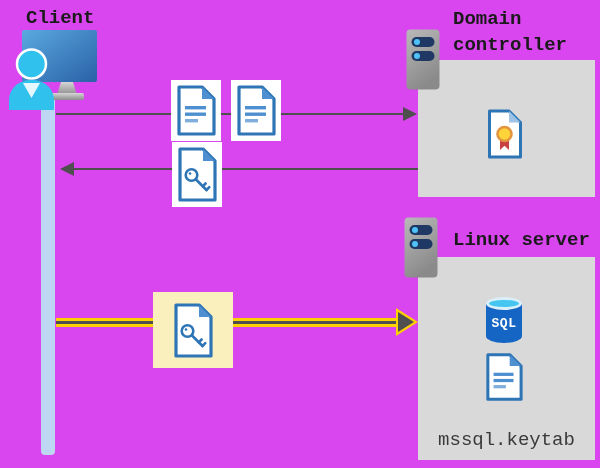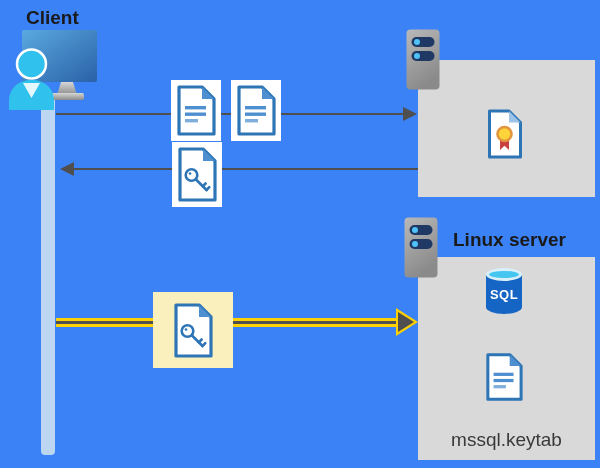--- a/index.html
+++ b/index.html
@@ -1,17 +1,17 @@
 <!DOCTYPE html>
 <html style="--doc-blue: #2E75B6; --doc-fold-blue: #4E8FD0; --doc-line-blue: #7FAEDD; --arrow-gray: #4F4F4F; --label-text: #1A1A1A; --secondary-text: #3A3A3A; --lifeline-blue: #BDD7F2; --container-gray: #D9D9D9; --highlight-yellow: #FAF0BE; --arrow-yellow: #FFD100; --person-cyan: #31C1ED; --monitor-blue-light: #5AA9E0; --monitor-blue-dark: #2A61A7; --sql-body-blue: #1565C4; --sql-top-cyan: #45C6F0; --sql-rim-light: #D9F0FA; --server-gray-light: #B9B9B9; --server-gray-dark: #8A8A8A; --server-pill-navy: #1F3864; --server-dot-blue: #4FC3F7; --cert-fold-blue: #9DC3E6; --cert-seal-yellow: #FFD43B; --cert-seal-ring: #E2953F; --cert-ribbon-red: #C94040;"><head>
 <meta charset="utf-8">
 <style>
   html,body{margin:0;padding:0;background:#fff;}
-  .diagram{position:relative;width:600px;height:468px;background:#3b82f6;overflow:hidden;
-           font-family:Liberation Sans, sans-serif;}
+  .diagram{position:relative;width:600px;height:468px;background:#d946ef;overflow:hidden;
+           font-family:Liberation Mono, monospace;}
   .abs{position:absolute;}
   .node-label{font-weight:700;font-size:19px;line-height:26px;color:var(--label-text,#1A1A1A);}
   .ticket-label{font-size:17px;color:var(--secondary-text,#3A3A3A);text-align:center;}
   .keytab-label{font-size:19px;color:var(--secondary-text,#3A3A3A);text-align:center;}
   .gray-box{background:var(--container-gray,#D9D9D9);}
   .lifeline{background:var(--lifeline-blue,#BDD7F2);border-radius:0 0 4px 4px;}
   .hline{height:2px;background:var(--arrow-gray,#4F4F4F);}
   .head-right{width:0;height:0;border-top:7px solid transparent;border-bottom:7px solid transparent;
               border-left:14px solid var(--arrow-gray,#4F4F4F);}
   .head-left{width:0;height:0;border-top:7px solid transparent;border-bottom:7px solid transparent;
@@ -117,20 +117,21 @@
       <g fill="none" style="stroke:var(--doc-blue,#2E75B6)" stroke-width="2.6" stroke-linecap="round">
         <circle cx="14.5" cy="28" r="5.8"></circle>
         <path d="M19 32.5 L29.5 43"></path>
         <path d="M29.5 43 l2.8 -2.8"></path>
         <path d="M25.8 39.3 l2.8 -2.8"></path>
       </g>
       <circle cx="13" cy="26.5" r="1.3" style="fill:var(--doc-blue,#2E75B6)"></circle>
     </svg>
   </div>
 
+  <div class="abs node-label" style="left:453px;top:6px;width:130px;">Domain controller</div>
   <div class="abs" style="left:406px;top:29px;">
     <svg width="34" height="61" viewBox="0 0 34 61">
       <defs>
         <linearGradient id="srv1" x1="0" y1="0" x2="0.4" y2="1">
           <stop offset="0" style="stop-color:var(--server-gray-light,#B9B9B9)"></stop>
           <stop offset="1" style="stop-color:var(--server-gray-dark,#8A8A8A)"></stop>
         </linearGradient>
       </defs>
       <rect x="0.5" y="0.5" width="33" height="60" rx="4" fill="url(#srv1)"></rect>
       <rect x="5.5" y="8" width="23" height="10" rx="5" style="fill:var(--server-pill-navy,#1F3864)"></rect>
@@ -159,21 +160,21 @@
         </linearGradient>
       </defs>
       <rect x="0.5" y="0.5" width="33" height="60" rx="4" fill="url(#srv2)"></rect>
       <rect x="5.5" y="8" width="23" height="10" rx="5" style="fill:var(--server-pill-navy,#1F3864)"></rect>
       <circle cx="11" cy="13" r="3" style="fill:var(--server-dot-blue,#4FC3F7)"></circle>
       <rect x="5.5" y="22" width="23" height="10" rx="5" style="fill:var(--server-pill-navy,#1F3864)"></rect>
       <circle cx="11" cy="27" r="3" style="fill:var(--server-dot-blue,#4FC3F7)"></circle>
     </svg>
   </div>
 
-  <div class="abs" style="left:486px;top:268px;width:20px;height:50px;">
+  <div class="abs" style="left:486px;top:297px;width:20px;height:50px;">
     <div class="abs sql-body" style="left:0;top:7px;"></div>
     <div class="abs sql-top" style="left:0;top:0;"></div>
     <div class="abs sql-text" style="left:0;top:19px;">SQL</div>
   </div>
 
   <div class="abs" style="left:485px;top:352px;">
     <svg width="38" height="50" viewBox="0 0 40 51">
       <path d="M3 2 H26 L38 14 V49 H3 Z" fill="#fff" style="stroke:var(--doc-blue,#2E75B6)" stroke-width="3.2" stroke-linejoin="round"></path>
       <path d="M26 2 L38 14 H26 Z" style="fill:var(--doc-fold-blue,#4E8FD0)"></path>
       <rect x="9" y="21" width="21" height="3.4" style="fill:var(--doc-fold-blue,#4E8FD0)"></rect>

